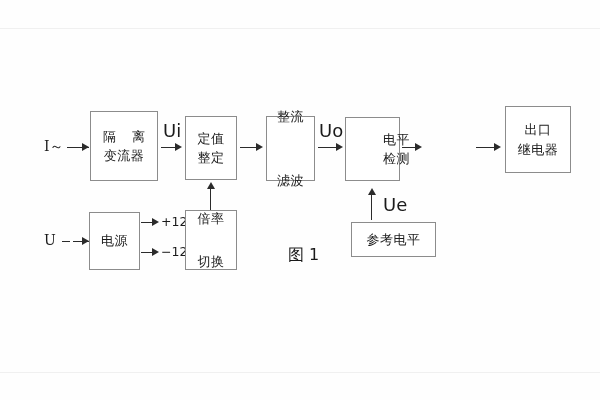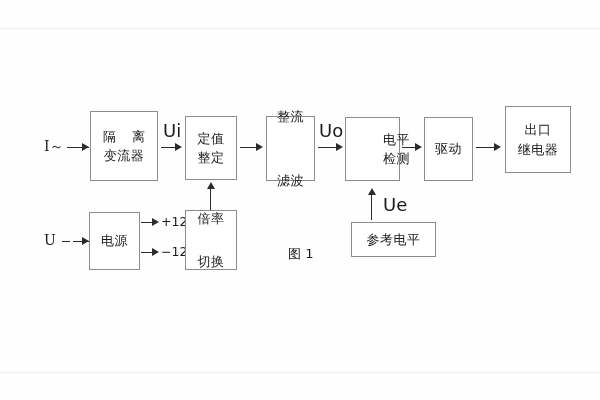--- a/index.html
+++ b/index.html
@@ -127,23 +127,20 @@
   <div class="arrow-r" style="left:336px; top:143px;"></div>
 
   <div class="block" style="left:345px; top:117px; width:55px; height:64px;padding-left:48px;">
     <span class="ln">电平</span>
     <span class="ln">检测</span>
   </div>
 
   <div class="hline" style="left:402px; top:147px; width:15px;"></div>
   <div class="arrow-r" style="left:415px; top:143px;"></div>
 
-  <div class="block" style="left:424px; top:117px; width:49px; height:64px;">
-    <span class="ln">驱动</span>
-  </div>
 
   <div class="hline" style="left:476px; top:147px; width:20px;"></div>
   <div class="arrow-r" style="left:494px; top:143px;"></div>
 
   <div class="block" style="left:505px; top:106px; width:66px; height:67px;">
     <span class="ln">出口</span>
     <span class="ln">继电器</span>
   </div>
 
   <div class="lbl serif" style="left:44px; top:232px; font-size:14px;">U</div>
@@ -172,15 +169,15 @@
   <div class="arrow-u" style="left:207px; top:182px;"></div>
 
   <div class="lbl" style="left:383px; top:194px;">Ue</div>
   <div class="vline" style="left:371px; top:194px; height:26px;"></div>
   <div class="arrow-u" style="left:368px; top:188px;"></div>
 
   <div class="block" style="left:333px; top:222px; width:85px; height:35px;margin-left:18px;">
     <span class="ln">参考电平</span>
   </div>
 
-  <div class="lbl" style="left:288px; top:245px; font-size:13px;">图 1</div>
+  <div class="lbl" style="left:288px; top:245px; font-size:16px;">图 1</div>
 
 </div>
 
 </body></html>

